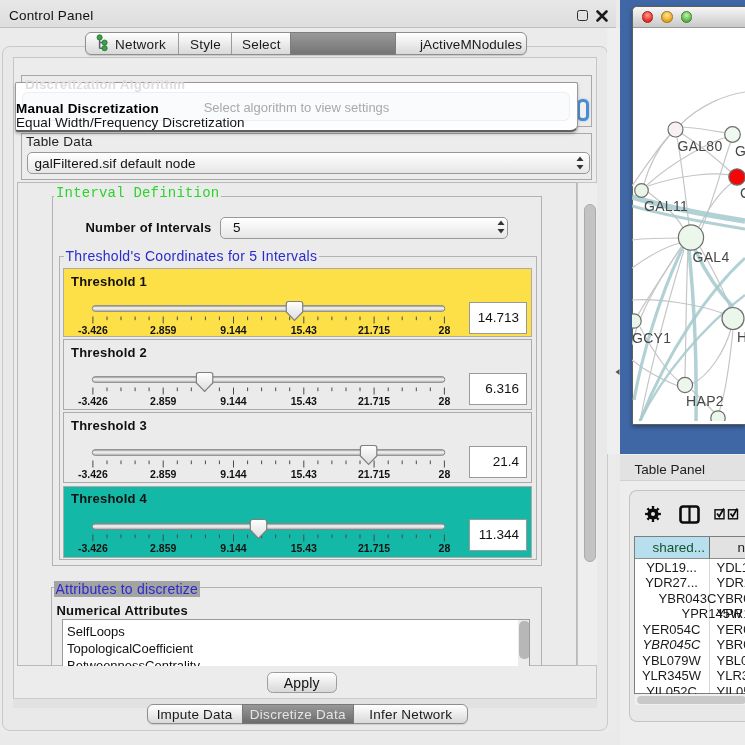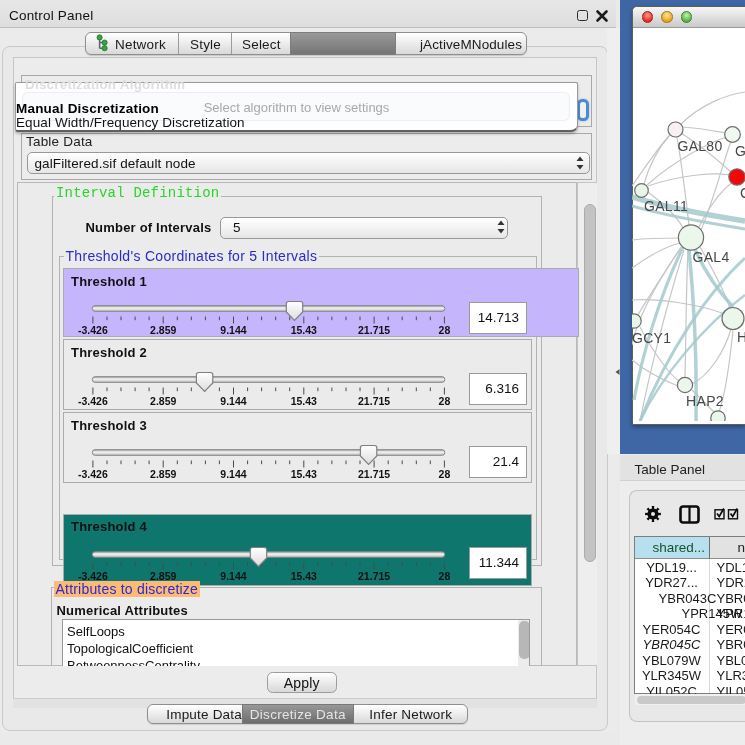--- a/index.html
+++ b/index.html
@@ -76,21 +76,21 @@
   <stop offset="0" stop-color="#9a9a9a"></stop>
         <stop offset="0.4" stop-color="#f5f5f5"></stop>
         <stop offset="1" stop-color="#bfbfbf"></stop>
 </linearGradient>
 <linearGradient id="thm" x1="0" y1="0" x2="0" y2="1">
   <stop offset="0" stop-color="#ffffff"></stop>
         <stop offset="1" stop-color="#dcdcdc"></stop>
 </linearGradient>
 </defs>
 </svg>
-<div class="abs" style="left:63px;top:268px;width:516px;height:69px;border:1px solid #ababab;background:#c4b5fd;">
+<div class="abs" style="left:63px;top:268px;width:469px;height:69px;border:1px solid #ababab;background:#fde047;">
   <div class="abs" style="left:7px;top:4.5px;font-size:13px;font-weight:bold;letter-spacing:0.2px;color:#111;">Threshold 1</div>
   <svg class="abs" style="left:0;top:0;" width="469" height="69" viewBox="0 0 469 69">
       <rect x="28.3" y="36.7" width="352.5" height="5.6" rx="2.8" fill="url(#trk)" stroke="#848484" stroke-width="1"></rect>
       <line x1="28.9" y1="47.5" x2="28.9" y2="54.5" stroke="#4a4a4a" stroke-width="1"></line>
       <line x1="43.0" y1="47.5" x2="43.0" y2="51.2" stroke="#4a4a4a" stroke-width="1"></line>
       <line x1="57.0" y1="47.5" x2="57.0" y2="51.2" stroke="#4a4a4a" stroke-width="1"></line>
       <line x1="71.1" y1="47.5" x2="71.1" y2="51.2" stroke="#4a4a4a" stroke-width="1"></line>
       <line x1="85.1" y1="47.5" x2="85.1" y2="51.2" stroke="#4a4a4a" stroke-width="1"></line>
       <line x1="99.2" y1="47.5" x2="99.2" y2="54.5" stroke="#4a4a4a" stroke-width="1"></line>
       <line x1="113.3" y1="47.5" x2="113.3" y2="51.2" stroke="#4a4a4a" stroke-width="1"></line>
@@ -196,21 +196,21 @@
       <text x="28.9" y="64.5" font-size="10.5" font-weight="bold" fill="#111" text-anchor="middle" font-family="Liberation Sans, sans-serif">-3.426</text>
       <text x="99.2" y="64.5" font-size="10.5" font-weight="bold" fill="#111" text-anchor="middle" font-family="Liberation Sans, sans-serif">2.859</text>
       <text x="169.5" y="64.5" font-size="10.5" font-weight="bold" fill="#111" text-anchor="middle" font-family="Liberation Sans, sans-serif">9.144</text>
       <text x="239.8" y="64.5" font-size="10.5" font-weight="bold" fill="#111" text-anchor="middle" font-family="Liberation Sans, sans-serif">15.43</text>
       <text x="310.1" y="64.5" font-size="10.5" font-weight="bold" fill="#111" text-anchor="middle" font-family="Liberation Sans, sans-serif">21.715</text>
       <text x="380.4" y="64.5" font-size="10.5" font-weight="bold" fill="#111" text-anchor="middle" font-family="Liberation Sans, sans-serif">28</text>
       <path d="M 296.4 34.7 Q 296.4 32.5 298.6 32.5 L 310.6 32.5 Q 312.8 32.5 312.8 34.7 L 312.8 43 L 304.6 51.5 L 296.4 43 Z" fill="url(#thm)" stroke="#7f7f7f" stroke-width="1.2"></path>
     </svg>
   <div class="abs" style="left:404.5px;top:32.5px;width:58.5px;height:32px;background:#ffffff;border:1px solid #9a9a9a;font-size:13.5px;color:#111;text-align:right;line-height:30px;padding-right:7px;">21.4</div>
 </div>
-<div class="abs" style="left:63px;top:485.5px;width:469px;height:72px;border:1px solid #ababab;background:#0f766e;margin-top:28px;">
+<div class="abs" style="left:63px;top:485.5px;width:469px;height:72px;border:1px solid #ababab;background:#14b8a6;">
   <div class="abs" style="left:7px;top:4.5px;font-size:13px;font-weight:bold;letter-spacing:0.2px;color:#111;">Threshold 4</div>
   <svg class="abs" style="left:0;top:0;" width="469" height="72" viewBox="0 0 469 72">
       <rect x="28.3" y="36.7" width="352.5" height="5.6" rx="2.8" fill="url(#trk)" stroke="#848484" stroke-width="1"></rect>
       <line x1="28.9" y1="47.5" x2="28.9" y2="54.5" stroke="#4a4a4a" stroke-width="1"></line>
       <line x1="43.0" y1="47.5" x2="43.0" y2="51.2" stroke="#4a4a4a" stroke-width="1"></line>
       <line x1="57.0" y1="47.5" x2="57.0" y2="51.2" stroke="#4a4a4a" stroke-width="1"></line>
       <line x1="71.1" y1="47.5" x2="71.1" y2="51.2" stroke="#4a4a4a" stroke-width="1"></line>
       <line x1="85.1" y1="47.5" x2="85.1" y2="51.2" stroke="#4a4a4a" stroke-width="1"></line>
       <line x1="99.2" y1="47.5" x2="99.2" y2="54.5" stroke="#4a4a4a" stroke-width="1"></line>
       <line x1="113.3" y1="47.5" x2="113.3" y2="51.2" stroke="#4a4a4a" stroke-width="1"></line>
@@ -238,37 +238,37 @@
       <text x="169.5" y="64.5" font-size="10.5" font-weight="bold" fill="#111" text-anchor="middle" font-family="Liberation Sans, sans-serif">9.144</text>
       <text x="239.8" y="64.5" font-size="10.5" font-weight="bold" fill="#111" text-anchor="middle" font-family="Liberation Sans, sans-serif">15.43</text>
       <text x="310.1" y="64.5" font-size="10.5" font-weight="bold" fill="#111" text-anchor="middle" font-family="Liberation Sans, sans-serif">21.715</text>
       <text x="380.4" y="64.5" font-size="10.5" font-weight="bold" fill="#111" text-anchor="middle" font-family="Liberation Sans, sans-serif">28</text>
       <path d="M 186.3 34.7 Q 186.3 32.5 188.5 32.5 L 200.5 32.5 Q 202.7 32.5 202.7 34.7 L 202.7 43 L 194.5 51.5 L 186.3 43 Z" fill="url(#thm)" stroke="#7f7f7f" stroke-width="1.2"></path>
     </svg>
   <div class="abs" style="left:404.5px;top:32.5px;width:58.5px;height:32px;background:#ffffff;border:1px solid #9a9a9a;font-size:13.5px;color:#111;text-align:right;line-height:30px;padding-right:7px;">11.344</div>
 </div>
 
 <div class="abs" style="left:51px;top:587px;width:491px;height:79px;border:1px solid #b2b2b2;border-bottom:none;"></div>
-<div class="abs" style="left:53.5px;top:580.5px;font-size:14px;letter-spacing:0.2px;color:#2a2ad0;background:#fdba74;padding:0 2px;">Attributes to discretize</div>
+<div class="abs" style="left:53.5px;top:580.5px;font-size:14px;letter-spacing:0.2px;color:#2a2ad0;background:#a3a3a3;padding:0 2px;">Attributes to discretize</div>
 <div class="abs" style="left:56.5px;top:603px;font-size:13px;font-weight:bold;letter-spacing:0.2px;color:#111;">Numerical Attributes</div>
 <div class="abs" style="left:62px;top:619px;width:468px;height:47px;background:#ffffff;border:1px solid #9a9a9a;border-bottom:none;overflow:hidden;">
   <div class="abs" style="left:4px;top:3.5px;font-size:13px;color:#111;">SelfLoops</div>
   <div class="abs" style="left:4px;top:20.5px;font-size:13px;color:#111;">TopologicalCoefficient</div>
   <div class="abs" style="left:4px;top:37.5px;font-size:13px;color:#111;">BetweennessCentrality</div>
   <div class="abs" style="left:455px;top:0;width:12px;height:47px;background:#ececec;"></div>
   <div class="abs" style="left:455.5px;top:1px;width:11px;height:38px;background:#b7b7b7;border-radius:5px;"></div>
 </div>
 
 <div class="abs" style="left:267px;top:672px;width:69.5px;height:21px;background:linear-gradient(#ffffff,#d8d8d8);border:1px solid #9d9d9d;border-radius:5.5px;text-align:center;font-size:14px;letter-spacing:0.2px;color:#111;line-height:20px;">Apply</div>
 
 <div class="abs" style="left:13px;top:697.5px;width:584px;height:10px;background:#e2e2e2;border-top:1px solid #cccccc;"></div>
 
 <div class="abs" style="left:147px;top:703.5px;width:321px;height:20.5px;background:linear-gradient(#ffffff,#d9d9d9);border:1px solid #8f8f8f;border-radius:6px;box-shadow:0 1px 1px rgba(0,0,0,0.12);"></div>
 <div class="abs" style="left:242px;top:703.5px;width:111.5px;height:20.5px;background:linear-gradient(#989898,#6d6d6d);border:1px solid #787878;"></div>
-<div class="abs" style="left:147px;top:706.5px;width:95px;text-align:right;font-size:13.5px;letter-spacing:0.2px;color:#1a1a1a;">Impute Data</div>
+<div class="abs" style="left:147px;top:706.5px;width:95px;text-align:center;font-size:13.5px;letter-spacing:0.2px;color:#1a1a1a;">Impute Data</div>
 <div class="abs" style="left:242px;top:706.5px;width:111.5px;text-align:center;font-size:13.5px;letter-spacing:0.3px;color:#e5e5e5;">Discretize Data</div>
 <div class="abs" style="left:353.5px;top:706.5px;width:114.5px;text-align:center;font-size:13.5px;letter-spacing:0.2px;color:#1a1a1a;">Infer Network</div>
 
 <div class="abs" style="left:15px;top:82px;width:563px;height:49.5px;background:#fefefe;border:1px solid #9a9a9a;border-bottom:2px solid #606060;border-radius:2px 2px 7px 3px;box-shadow:0 2px 3px rgba(0,0,0,0.25);"></div>
 <div class="abs" style="left:25px;top:77px;font-size:13.5px;font-weight:bold;letter-spacing:0.2px;color:#dedede;">Discretization Algorithm</div>
 <div class="abs" style="left:22px;top:92px;width:548px;height:29px;border:1.5px solid rgba(140,160,190,0.13);background:rgba(228,237,248,0.18);border-radius:6px;"></div>
 <div class="abs" style="left:15px;top:87px;width:563px;text-align:center;font-size:13px;font-weight:normal;color:#a9a9a9;margin-top:13px;">Select algorithm to view settings</div>
 <div class="abs" style="left:16px;top:101px;font-size:13.5px;font-weight:bold;letter-spacing:0.2px;color:#000;">Manual Discretization</div>
 <div class="abs" style="left:16px;top:114.5px;font-size:13.5px;letter-spacing:0.1px;color:#111;">Equal Width/Frequency Discretization</div>
 

